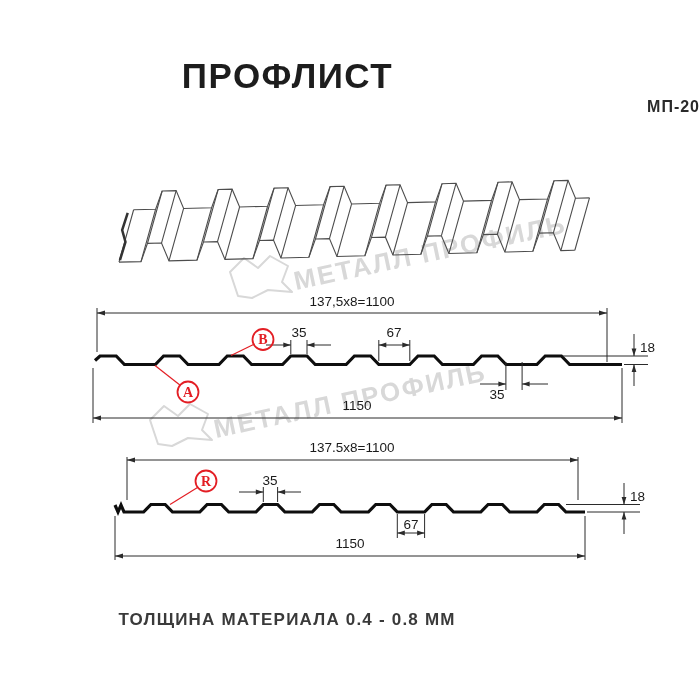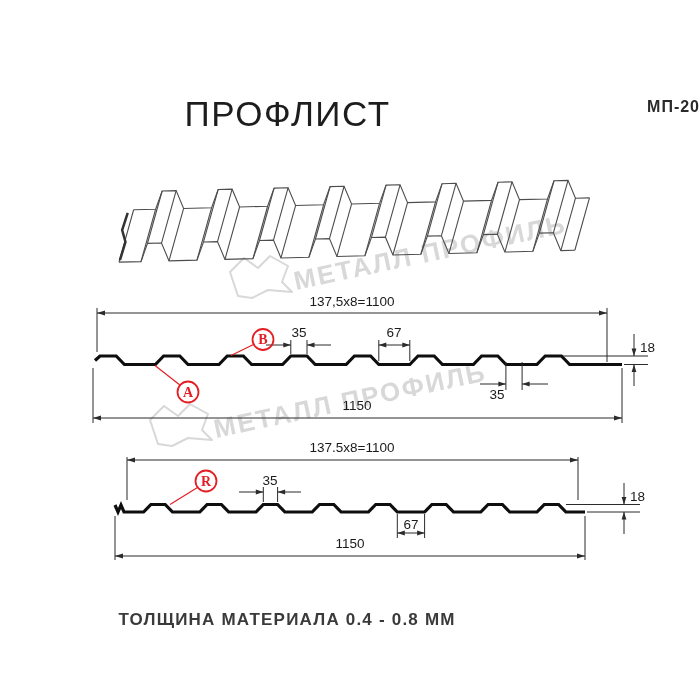--- a/index.html
+++ b/index.html
@@ -2,21 +2,21 @@
 <html><head>
 <meta charset="utf-8">
 <style>
   html,body{margin:0;padding:0;}
   body{
     width:700px;height:700px;position:relative;background:#ffffff;
     font-family:"Liberation Sans", sans-serif;overflow:hidden;
   }
   .page-title{
     position:absolute;top:56px;left:0;width:575px;text-align:center;
-    font-size:35px;font-weight:400;letter-spacing:1.5px;color:#1d1d1d;margin-top:38px;
+    font-size:35px;font-weight:700;letter-spacing:1.5px;color:#1d1d1d;
   }
   .page-subtitle{
     position:absolute;top:98px;left:0;width:700px;text-align:right;
     font-size:16px;font-weight:600;letter-spacing:1px;color:#2a2a2a;
   }
   .footer-note{
     position:absolute;top:610px;left:0;width:574px;text-align:center;
     font-size:17px;font-weight:600;letter-spacing:1.2px;color:#3a3a3a;
   }
   svg{position:absolute;top:0;left:0;}

